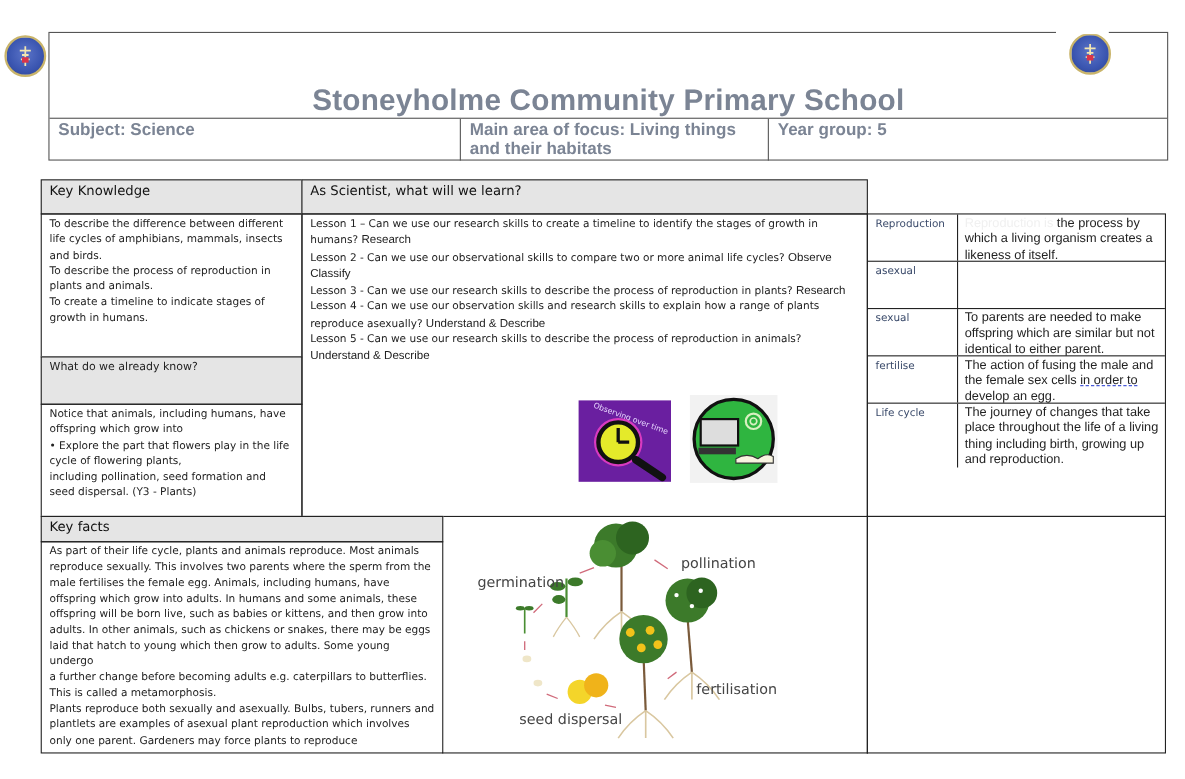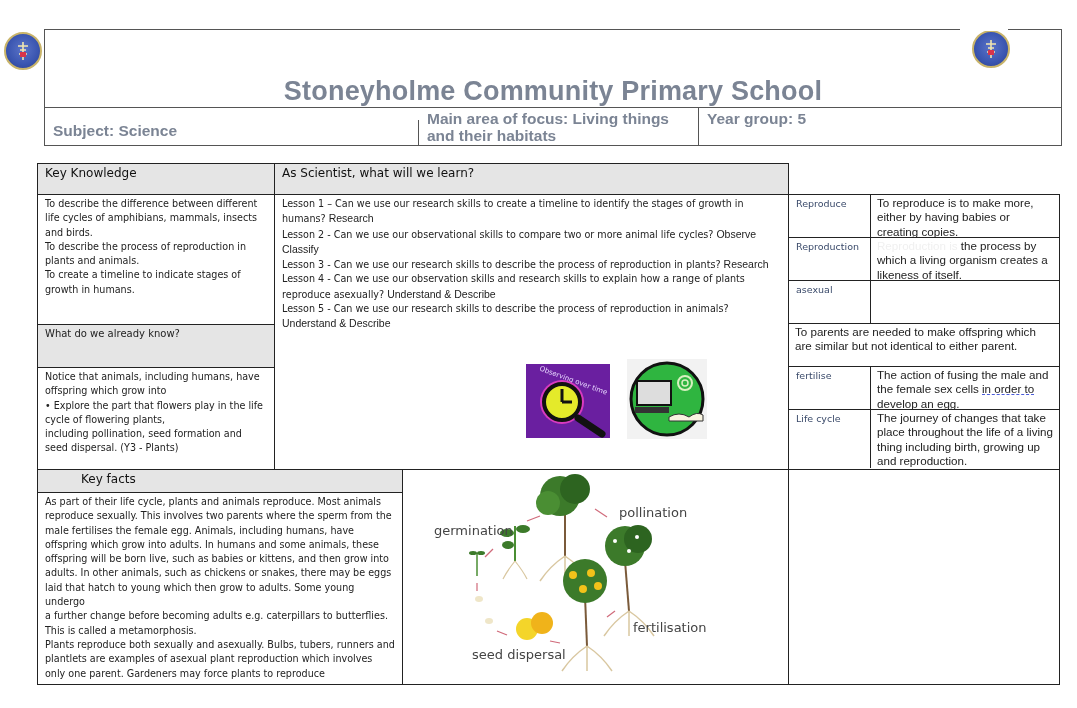--- a/index.html
+++ b/index.html
@@ -14,21 +14,21 @@
     .logo-right { left: 972px; top: 30px; }
 
     .header-box { position: absolute; left: 44px; top: 29px; width: 1018px; height: 117px;
       border: 1px solid #555; }
     .header-gap { position: absolute; left: 960px; top: 27px; width: 48px; height: 4px; background: #fff; }
     .school-title { position: absolute; left: 0; right: 0; top: 46px; text-align: center;
       font-size: 27px; font-weight: bold; color: #7b8494; letter-spacing: 0.2px; }
     .header-row { position: absolute; left: 0; top: 77px; width: 100%; height: 39px;
       border-top: 1px solid #555; display: flex; }
     .header-cell { font-size: 15.5px; font-weight: bold; color: #7b8494; padding: 2px 8px; line-height: 17px; }
-    .hc-subject { width: 374px; border-right: 1px solid #555; margin-top: 12px; }
+    .hc-subject { width: 374px; border-right: 1px solid #555; }
     .hc-focus { width: 280px; border-right: 1px solid #555; }
     .hc-year { flex: 1; }
 
     .grid { position: absolute; left: 37px; top: 163px; width: 1023px; height: 522px; }
     .cell { position: absolute; border: 1px solid #222; }
     .blue { background: #e5e5e5; }
     .head-text { font-family: "DejaVu Sans", sans-serif; font-size: 12px; color: #111; padding: 2px 7px; }
     .body-text { font-family: "DejaVu Sans", sans-serif; font-size: 9.6px; line-height: 14.3px; color: #222; padding: 2px 7px; }
 
     .vocab-table { position: absolute; left: 0; top: 31px; width: 100%; }
@@ -128,45 +128,42 @@
       <rect x="8" y="48" width="34" height="6" fill="#333"></rect>
       <path d="M42 58 Q52 52 62 58 Q70 52 76 56 V62 H42 Z" fill="#f8f4e0" stroke="#333"></path>
       <circle cx="58" cy="24" r="7" fill="none" stroke="#d8f0c0" stroke-width="2"></circle>
       <circle cx="58" cy="24" r="3" fill="none" stroke="#d8f0c0" stroke-width="1.5"></circle>
     </svg>
   </div>
 
   <div class="cell" style="left:751px;top:31px;width:272px;height:276px;">
     <div class="vocab-table" style="top:0;">
       <div class="vrow" style="height:43px;">
-        <div class="vterm">Reproduce</div>
-        <div class="vdef">To reproduce is to make more, either by having babies or creating copies.</div>
-      </div>
-      <div class="vrow" style="height:43px;">
         <div class="vterm" style="word-break:break-all;">Reproduction</div>
         <div class="vdef"><span class="faint">Reproduction is</span><span> the process by which a living organism creates a likeness of itself.</span></div>
       </div>
       <div class="vrow" style="height:43px;">
         <div class="vterm">asexual</div>
       </div>
       <div class="vrow" style="height:43px;">
+        <div class="vterm">sexual</div>
         <div class="vdef">To parents are needed to make offspring which are similar but not identical to either parent.</div>
       </div>
       <div class="vrow" style="height:43px;">
         <div class="vterm">fertilise</div>
         <div class="vdef"><span>The action of fusing the male and the female sex cells </span><span class="squiggle">in order to</span><span> develop an egg.</span></div>
       </div>
       <div class="vrow" style="height:58px;">
         <div class="vterm">Life cycle</div>
         <div class="vdef">The journey of changes that take place throughout the life of a living thing including birth, growing up and reproduction.</div>
       </div>
     </div>
   </div>
 
-  <div class="cell blue" style="left:0;top:306px;width:366px;height:24px;padding-left:36px;">
+  <div class="cell blue" style="left:0;top:306px;width:366px;height:24px;">
     <div class="head-text">Key facts</div>
   </div>
   <div class="cell" style="left:0;top:329px;width:366px;height:193px;">
     <div class="body-text">
       <div>As part of their life cycle, plants and animals reproduce. Most animals reproduce sexually. This involves two parents where the sperm from the male fertilises the female egg. Animals, including humans, have offspring which grow into adults. In humans and some animals, these offspring will be born live, such as babies or kittens, and then grow into adults. In other animals, such as chickens or snakes, there may be eggs laid that hatch to young which then grow to adults. Some young undergo</div>
       <div>a further change before becoming adults e.g. caterpillars to butterflies. This is called a metamorphosis.</div>
       <div>Plants reproduce both sexually and asexually. Bulbs, tubers, runners and plantlets are examples of asexual plant reproduction which involves only one parent. Gardeners may force plants to reproduce</div>
     </div>
   </div>
 

